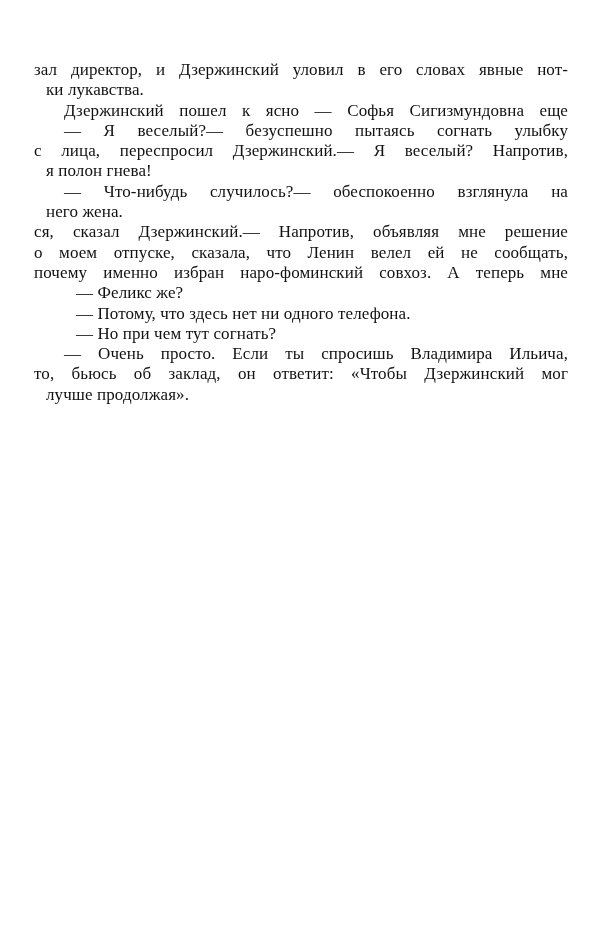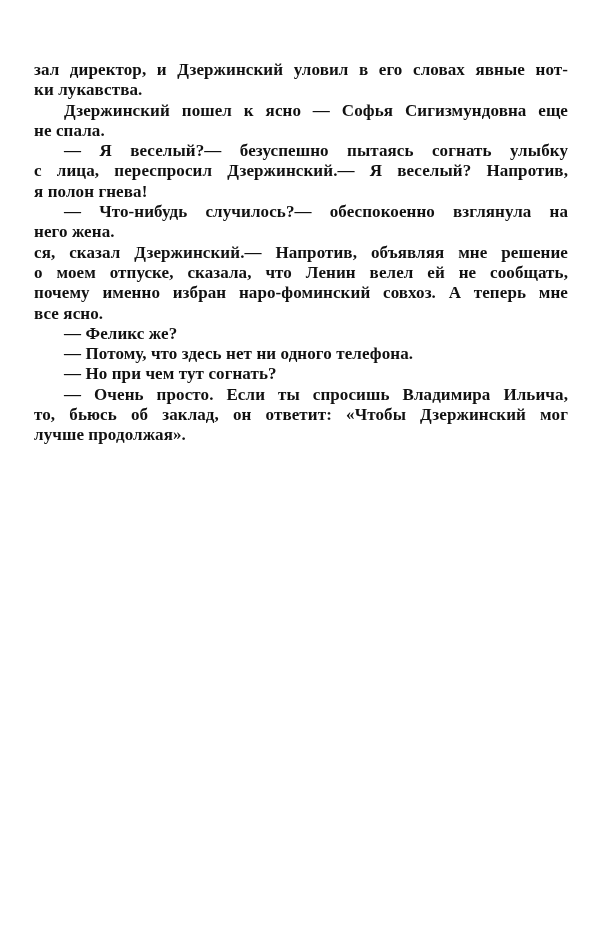--- a/index.html
+++ b/index.html
@@ -23,45 +23,43 @@
     line-height: 20.3px;
     color: #111111;
     letter-spacing: 0.1px;
   }
   .line {
     display: block;
     white-space: nowrap;
     text-align: justify;
     text-align-last: justify;
     height: 20.3px;
-    font-weight: bold;
   }
   .line.last {
     text-align-last: left;
+    margin-left: 12px;
   }
   .line.indent {
     padding-left: 30px;
   }
 </style>
 </head>
 <body>
 
 <div class="page">
   <span class="line">зал директор, и Дзержинский уловил в его словах явные нот-</span>
   <span class="line last">ки лукавства.</span>
   <span class="line indent">Дзержинский пошел к ясно — Софья Сигизмундовна еще</span>
-  <span class="line last">не спала.</span>
   <span class="line indent">— Я веселый?— безуспешно пытаясь согнать улыбку</span>
   <span class="line">с лица, переспросил Дзержинский.— Я веселый? Напротив,</span>
   <span class="line last">я полон гнева!</span>
   <span class="line indent">— Что-нибудь случилось?— обеспокоенно взглянула на</span>
   <span class="line last">него жена.</span>
   <span class="line">ся, сказал Дзержинский.— Напротив, объявляя мне решение</span>
   <span class="line">о моем отпуске, сказала, что Ленин велел ей не сообщать,</span>
   <span class="line">почему именно избран наро-фоминский совхоз. А теперь мне</span>
-  <span class="line last">все ясно.</span>
   <span class="line indent last">— Феликс же?</span>
   <span class="line indent last">— Потому, что здесь нет ни одного телефона.</span>
   <span class="line indent last">— Но при чем тут согнать?</span>
   <span class="line indent">— Очень просто. Если ты спросишь Владимира Ильича,</span>
   <span class="line">то, бьюсь об заклад, он ответит: «Чтобы Дзержинский мог</span>
   <span class="line last">лучше продолжая».</span>
 </div>
 
 </body></html>

